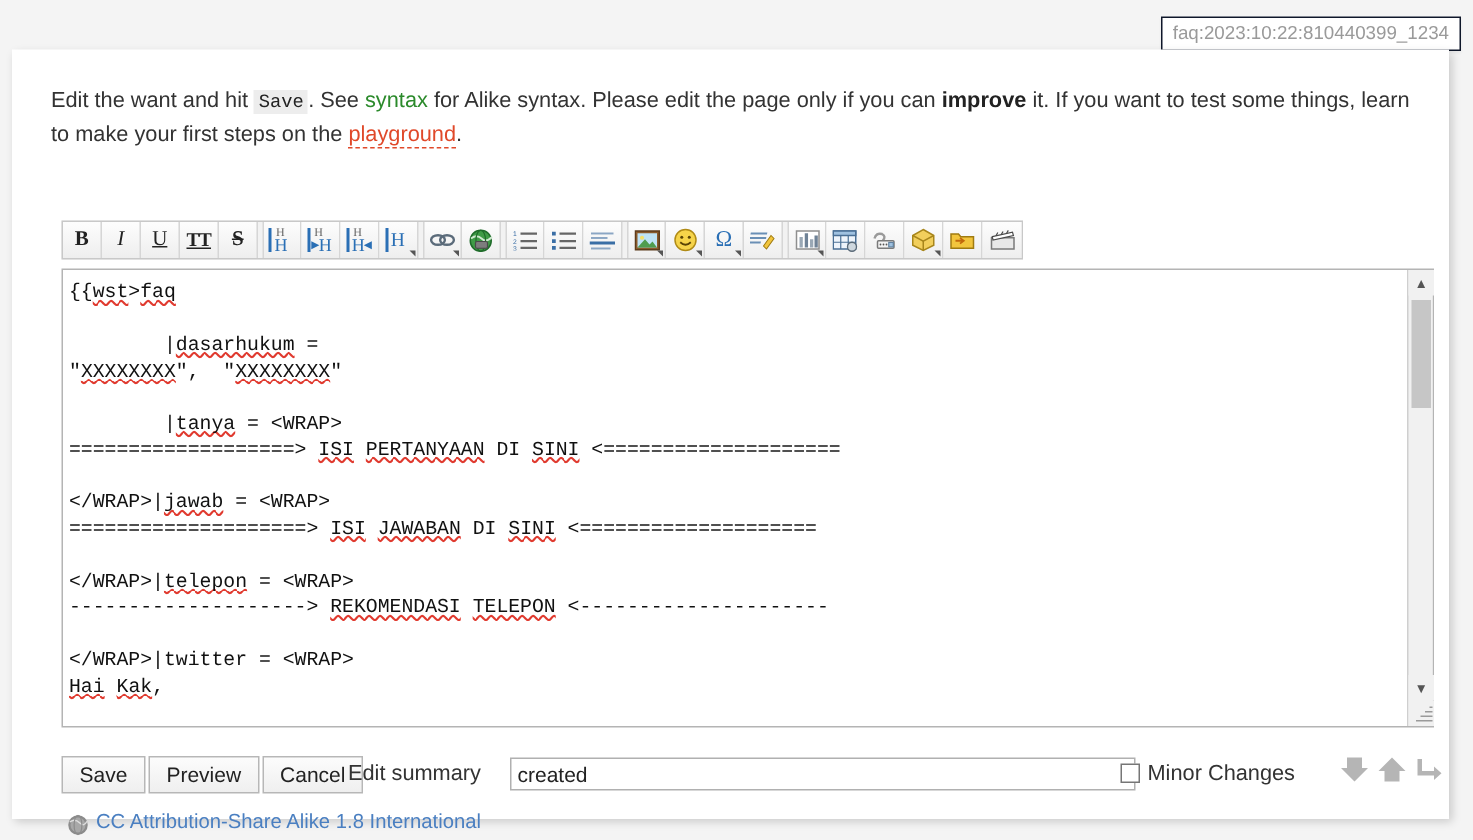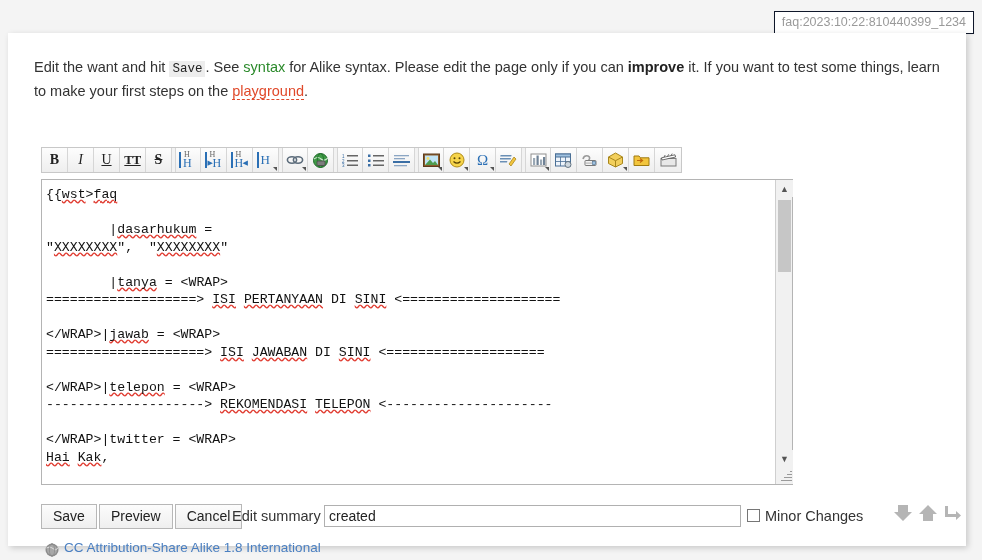--- a/index.html
+++ b/index.html
@@ -99,21 +99,21 @@
     border-left: 4px solid transparent;
     border-top: 4px solid #555;
   }
 
   svg.ic { display:block; }
 
   
   .ta-wrap {
     position: absolute;
     left: 33px; top: 146px;
-    width: 752px; height: 306px;
+    width: 915px; height: 306px;
     border: 1px solid #b4b4b4;
     background: #ffffff;
     box-sizing: border-box;
   }
   .ta-text {
     position: absolute;
     left: 4px; top: 6px;
     width: 880px;
     font-family: "Liberation Mono", monospace;
     font-size: 13.2px;
@@ -165,21 +165,21 @@
     color: #222;
     padding: 3px 11px 4px 11px;
     cursor: pointer;
     font-family: "Liberation Sans", sans-serif;
   }
   .sum-label {
     position:absolute; left:224px; top:475px;
     font-size:14.5px; color:#333;text-align:right;
   }
   .sum-input {
-    position:absolute; left:316px; top:472px;
+    position:absolute; left:332px; top:472px;
     width: 417px; height: 22px;
     border: 1px solid #b0b0b0;
     background: #fff;
     font-size: 14px;
     color: #222;
     padding: 0 4px;
     box-sizing: border-box;
     font-family: "Liberation Sans", sans-serif;
   }
   .minor-box {

